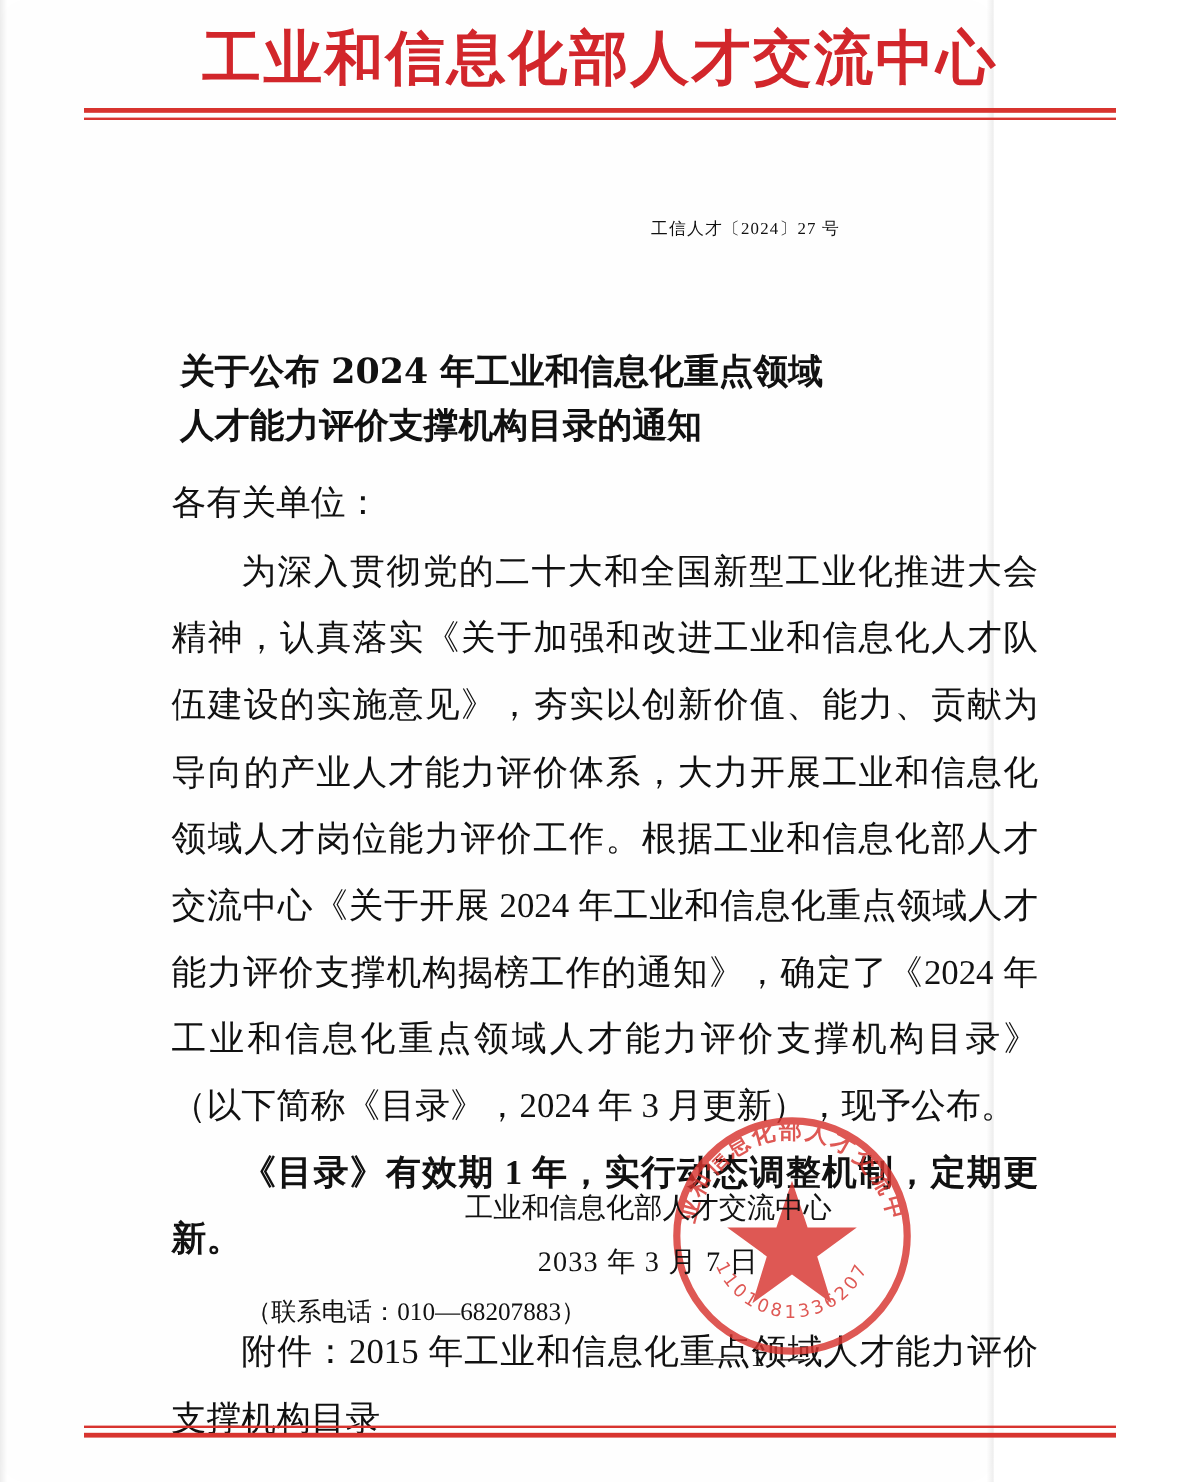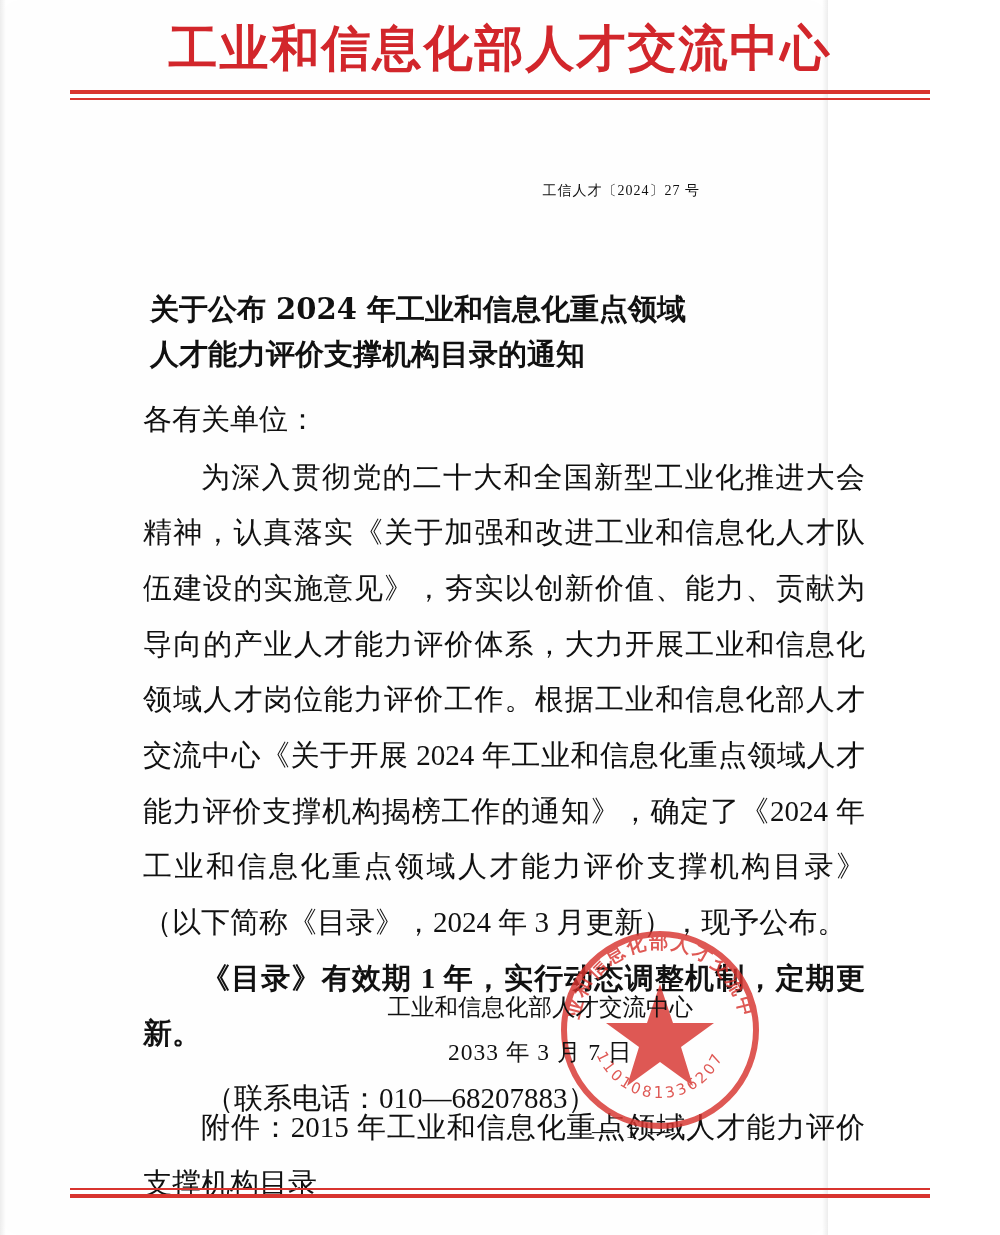--- a/index.html
+++ b/index.html
@@ -143,21 +143,21 @@
     z-index: 2;
     opacity: 0.82;
     pointer-events: none;
   }
 
   
   .contact {
     position: absolute;
     top: 1079px;
     left: 205px;
-    font-size: 29px;
+    font-size: 21px;
     color: #111;
     white-space: nowrap;
   }
 
   
   .page-number {
     position: absolute;
     top: 1118px;
     right: 155px;
     font-size: 22px;

